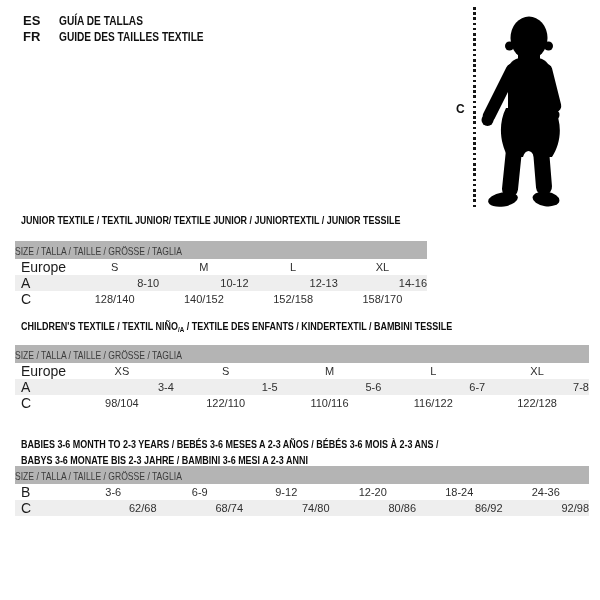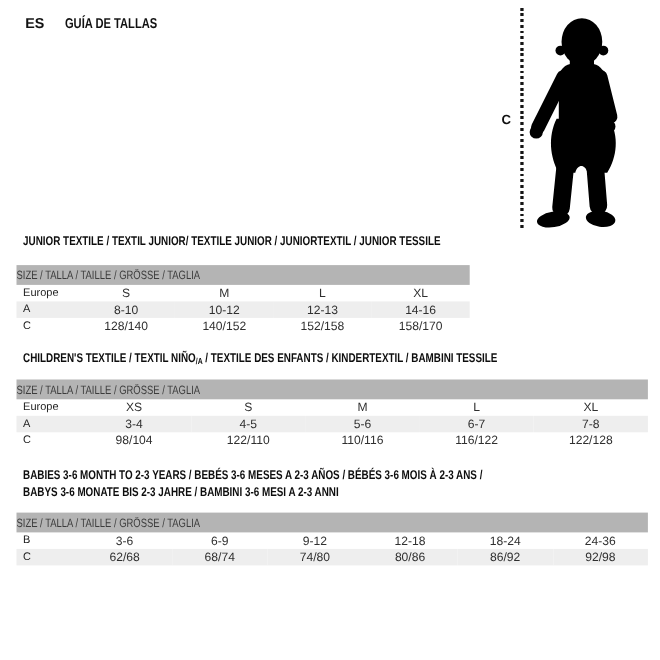--- a/index.html
+++ b/index.html
@@ -34,38 +34,42 @@
   .table-title{position:absolute;left:21px;font-weight:bold;font-size:11.5px;line-height:15.5px;color:#0d0d0d;}
   .title-sub{font-size:8px;vertical-align:-2px;}
 
   
   .size-table{position:absolute;border-collapse:separate;border-spacing:0;table-layout:fixed;}
   .size-table td{padding:0;vertical-align:middle;}
   .hdr-td{background:var(--bar);height:13.5px;}
   .hdr-text{font-size:11px;color:#3c3c3c;padding-left:0;}
   .hdr-pad{padding-left:6px;}
   .size-table tbody td{height:15px;font-size:11px;color:var(--tabletext);text-align:center;}
-  .size-table td.row-label{text-align:left;padding-left:6px;color:#1c1c1c;font-size:10px;}
-  tr.shaded td{background:var(--shade);}
+  .size-table td.row-label{text-align:left;padding-left:6px;color:#1c1c1c;font-size:14px;}
+  tr.shaded td{background:var(--shade);text-align:right;}
 
   #junior-table{left:15px;top:241px;width:412px;}
   #children-table{left:15px;top:345px;width:574px;}
   #babies-table{left:15px;top:466px;width:574px;}
 
   
   .notes-block{position:absolute;left:21px;top:536px;}
   .note-line{height:16.3px;font-weight:bold;font-size:11.5px;display:block;}
 </style>
 </head>
 <body>
 
 <div class="lang-block">
     <div class="lang-row">
       <span class="lang-code">ES</span>
       <span class="cond">GUÍA DE TALLAS</span>
+    </div>
+    <div class="lang-row">
+      <span class="lang-code">FR</span>
+      <span class="cond">GUIDE DES TAILLES TEXTILE</span>
     </div>
   </div>
 
 <div class="height-line"></div>
 <div class="figure-c">C</div>
 <svg class="baby-svg" width="92" height="200" viewBox="0 0 92 200" aria-hidden="true">
   <g fill="#000000" stroke="none">
 
     <ellipse cx="49" cy="30" rx="18.5" ry="21.5"></ellipse>
     <circle cx="29.5" cy="38" r="4.5"></circle>
@@ -152,37 +156,37 @@
         <td class="row-label">Europe</td>
         <td>XS</td>
         <td>S</td>
         <td>M</td>
         <td>L</td>
         <td>XL</td>
       </tr>
       <tr class="shaded">
         <td class="row-label">A</td>
         <td>3-4</td>
-        <td>4-5</td>
+        <td>1-5</td>
         <td>5-6</td>
         <td>6-7</td>
         <td>7-8</td>
       </tr>
       <tr>
         <td class="row-label">C</td>
         <td>98/104</td>
         <td>122/110</td>
         <td>110/116</td>
         <td>116/122</td>
         <td>122/128</td>
       </tr>
     </tbody>
   </table>
 
-<div class="table-title" style="top:425px">
+<div class="table-title" style="top:437px">
   <span class="cond">BABIES 3-6 MONTH TO 2-3 YEARS / BEBÉS 3-6 MESES A 2-3 AÑOS / BÉBÉS 3-6 MOIS À 2-3 ANS /</span><br>
   <span class="cond">BABYS 3-6 MONATE BIS 2-3 JAHRE / BAMBINI 3-6 MESI A 2-3 ANNI</span>
 </div>
 <table id="babies-table" class="size-table">
     <colgroup>
       <col style="width: 55px;">
       <col>
       <col>
       <col>
       <col>
@@ -193,21 +197,21 @@
       <tr>
         <td class="hdr-td hdr-pad" colspan="7"><div class="cond hdr-text">SIZE / TALLA / TAILLE / GRÖSSE / TAGLIA</div></td>
       </tr>
     </thead>
     <tbody>
       <tr>
         <td class="row-label">B</td>
         <td>3-6</td>
         <td>6-9</td>
         <td>9-12</td>
-        <td>12-18</td>
+        <td>12-20</td>
         <td>18-24</td>
         <td>24-36</td>
       </tr>
       <tr class="shaded">
         <td class="row-label">C</td>
         <td>62/68</td>
         <td>68/74</td>
         <td>74/80</td>
         <td>80/86</td>
         <td>86/92</td>

